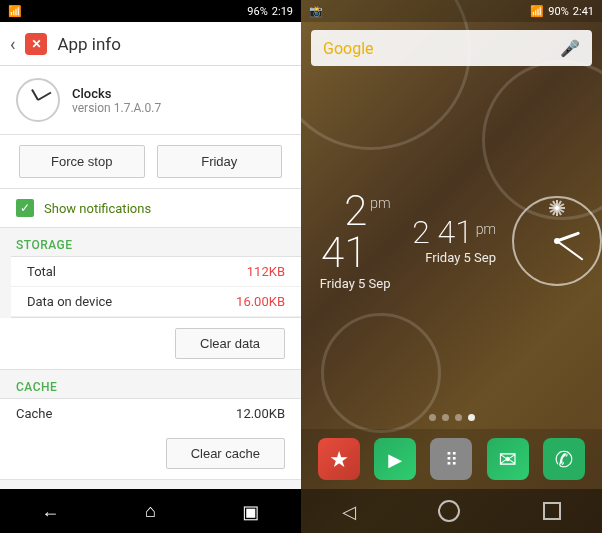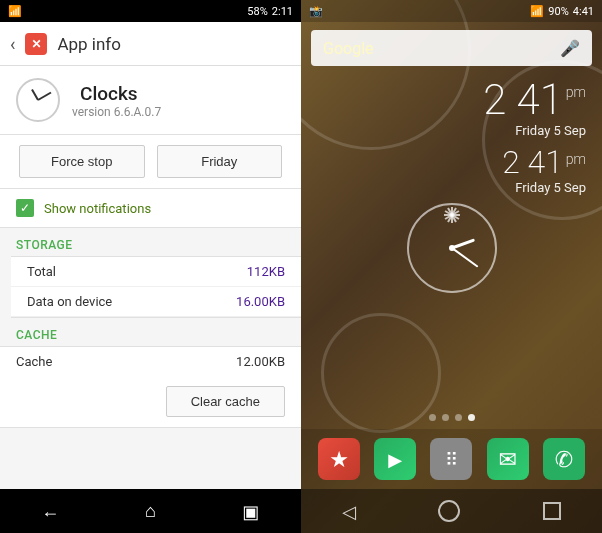--- a/index.html
+++ b/index.html
@@ -103,21 +103,21 @@
     .clock-hand-min {
       position: absolute;
       width: 2px;
       height: 15px;
       background: #333;
       bottom: 50%;
       left: 50%;
       transform-origin: bottom center;
       transform: translateX(-50%) rotate(60deg);
     }
-    .app-name { font-size: 19px; color: #222; font-weight: 500; margin-left: 8px; }
+    .app-name { font-size: 13px; color: #222; font-weight: 500; }
     .app-version { font-size: 12px; color: #888; }
 
     .button-row {
       background: #fff;
       padding: 10px 19px;
       display: flex;
       gap: 12px;
       border-bottom: 1px solid #e0e0e0;
     }
     .action-btn {
@@ -169,21 +169,21 @@
       margin-left: 11px;
     }
     .storage-row {
       display: flex;
       justify-content: space-between;
       padding: 7px 16px;
       font-size: 13px;
       color: #333;
       border-bottom: 1px solid #f0f0f0;
     }
-    .storage-value { color: #4c1d95; }
+    .storage-value { color: #ef4444; }
 
     .clear-btn-row {
       padding: 10px 16px;
       background: #fff;
       border-bottom: 1px solid #e0e0e0;
       display: flex;
       justify-content: flex-end;
     }
     .clear-btn {
       padding: 7px 24px;
@@ -256,21 +256,21 @@
       border-radius: 4px;
       height: 36px;
       display: flex;
       align-items: center;
       padding: 0 12px;
       position: relative;
       z-index: 10;
     }
     .google-text {
       font-size: 16px;
-      color: #fef9c3;
+      color: #eab308;
       flex: 1;
     }
     .mic-icon {
       color: #aaa;
       font-size: 16px;
     }
 
     
     .wallpaper-bg {
       position: absolute;
@@ -284,21 +284,21 @@
       border: 3px solid rgba(255,255,255,0.15);
       border-radius: 50%;
       z-index: 1;
     }
 
     .clock-widget-area {
       position: relative;
       z-index: 10;
       flex: 1;
       display: flex;
-      flex-direction: column;
+      flex-direction: row;
       align-items: center;
       padding-top: 5px;
     }
 
     .digital-clock-widget {
       text-align: right;
       margin-bottom: 8px;
       width: 100%;
       padding-right: 16px;
     }
@@ -450,41 +450,41 @@
 </head>
 <body>
 
 <div class="left-panel">
 
   <div class="status-bar">
     <div class="status-bar-left">
       <span>📶</span>
     </div>
     <div class="status-bar-right">
-      <span>58%</span>
-      <span>2:11</span>
+      <span>96%</span>
+      <span>2:19</span>
     </div>
   </div>
 
   <div class="top-bar">
     <span class="back-arrow">‹</span>
     <div class="app-info-icon">✕</div>
     <span class="top-bar-title">App info</span>
   </div>
 
   <div class="content-area">
 
     <div class="app-header">
       <div class="app-icon-clock">
         <div class="clock-hand-hour"></div>
         <div class="clock-hand-min"></div>
       </div>
       <div>
         <div class="app-name">Clocks</div>
-        <div class="app-version">version 6.6.A.0.7</div>
+        <div class="app-version">version 1.7.A.0.7</div>
       </div>
     </div>
 
     <div class="button-row">
       <button class="action-btn">Force stop</button>
       <button class="action-btn">Friday</button>
     </div>
 
     <div class="notifications-row">
       <div class="checkbox">✓</div>
@@ -495,20 +495,23 @@
     <div class="storage-section">
       <div class="storage-row">
         <span>Total</span>
         <span class="storage-value">112KB</span>
       </div>
       <div class="storage-row">
         <span>Data on device</span>
         <span class="storage-value">16.00KB</span>
       </div>
     </div>
+    <div class="clear-btn-row">
+      <button class="clear-btn">Clear data</button>
+    </div>
 
     <div class="section-header">CACHE</div>
     <div class="cache-section">
       <div class="cache-row">
         <span>Cache</span>
         <span>12.00KB</span>
       </div>
     </div>
     <div class="clear-btn-row">
       <button class="clear-btn">Clear cache</button>
@@ -529,21 +532,21 @@
 
   <div class="curve-decoration" style="width:200px;height:200px;top:-50px;left:-30px;"></div>
   <div class="curve-decoration" style="width:160px;height:160px;top:60px;right:-40px;"></div>
   <div class="curve-decoration" style="width:120px;height:120px;bottom:100px;left:20px;"></div>
 
   <div class="right-status-bar">
     <div>📸</div>
     <div style="display:flex;gap:4px;align-items:center;">
       <span>📶</span>
       <span>90%</span>
-      <span>4:41</span>
+      <span>2:41</span>
     </div>
   </div>
 
   <div class="google-bar">
     <span class="google-text">Google</span>
     <span class="mic-icon">🎤</span>
   </div>
 
   <div class="clock-widget-area">
 

